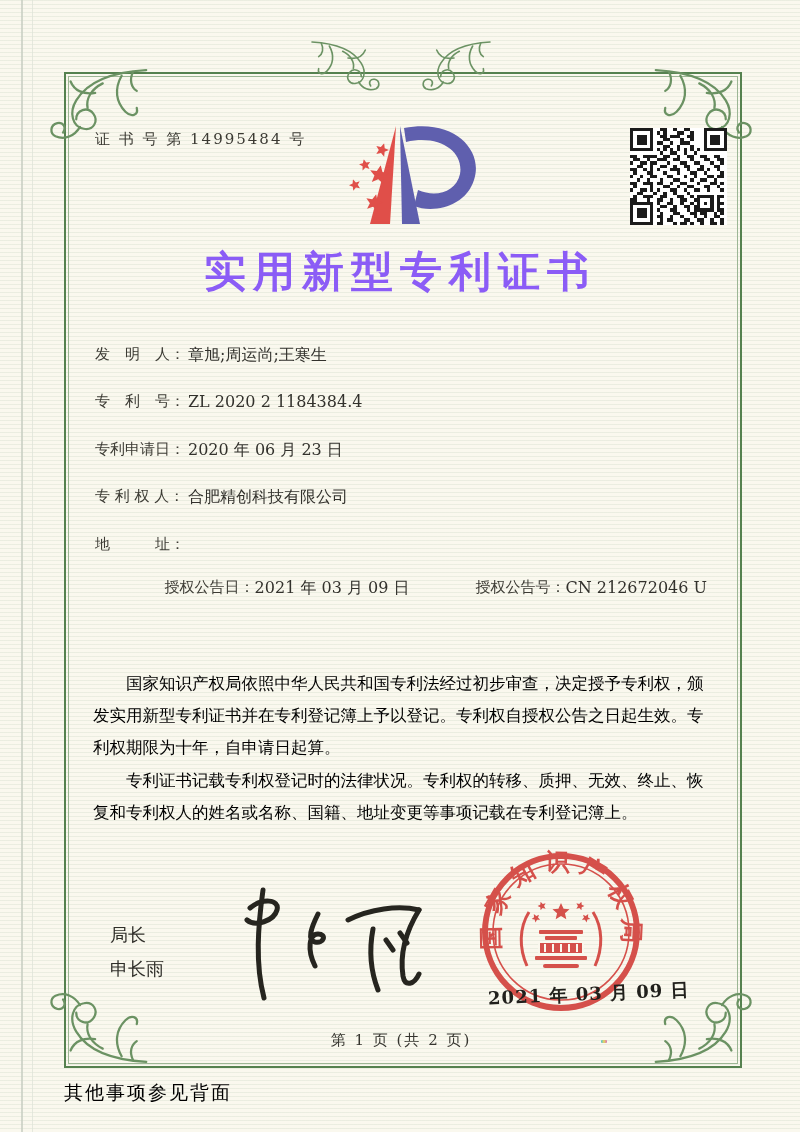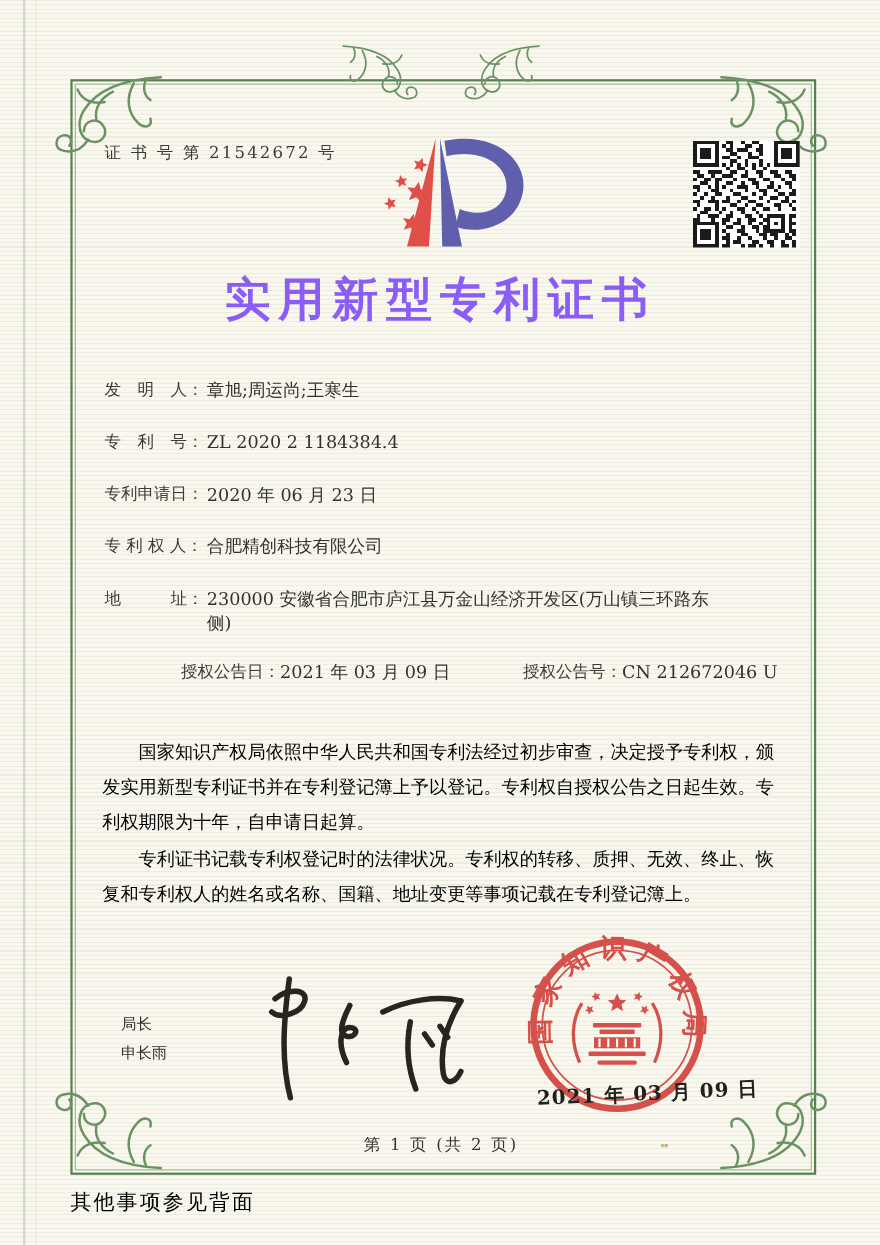--- a/index.html
+++ b/index.html
@@ -35,21 +35,21 @@
   .grant-row{display:flex;margin-bottom:0;justify-content:flex-end;}
   .grant-pair{display:flex;}
   .grant-pair.second{margin-left:66px;}
 
   .paragraphs{position:absolute;left:93px;top:668px;width:616px;
     font-size:16.5px;line-height:1.95;color:#000000;}
   .paragraphs p{margin:0;text-indent:2em;}
 
   .signer{position:absolute;left:110px;top:918px;
     font-family:"DejaVu Sans","Liberation Sans",sans-serif;
-    font-size:14px;color:#2f2e29;line-height:1.9;}
+    font-size:18px;color:#2f2e29;line-height:1.9;}
   .signature{position:absolute;left:222px;top:884px;}
 
   .seal{position:absolute;left:473px;top:844px;opacity:.9;}
   .seal-date{position:absolute;left:488px;top:982px;font-size:18px;font-weight:bold;
     letter-spacing:1px;color:#21201c;transform:rotate(-2.5deg);}
 
   .page-number{position:absolute;left:64px;width:674px;top:1031px;text-align:center;
     font-size:15px;letter-spacing:2px;color:#35342e;}
   .back-note{position:absolute;left:64px;width:674px;top:1080px;text-align:left;
     font-size:19px;letter-spacing:2px;color:#000000;}
@@ -91,21 +91,21 @@
 <svg class="flourish" style="left:652px;top:64px;transform:scale(-1,-1);" width="104" height="86">
     <use href="#flourish"></use>
   </svg>
 <svg class="flourish" style="left:290px;top:38px;transform:scale(-1,-1);" width="112" height="60">
     <use href="#flourish"></use>
   </svg>
 <svg class="flourish" style="left:400px;top:38px;transform:scaleY(-1);" width="112" height="60">
     <use href="#flourish"></use>
   </svg>
 
-<div class="cert-no">证 书 号 第 21542672 号</div>
+<div class="cert-no">证 书 号 第 14995484 号</div>
 
 <svg class="logo" width="150" height="120" viewBox="0 0 150 120">
   <g fill="#e04f49">
     <polygon points="64,14 58,112 38,112"></polygon>
     <use href="#star5" x="-7" y="-7" width="14" height="14" transform="translate(50,38) rotate(18)"></use>
     <use href="#star5" x="-6" y="-6" width="12" height="12" transform="translate(33,53) rotate(-12)"></use>
     <use href="#star5" x="-10" y="-10" width="20" height="20" transform="translate(47,63) rotate(10)"></use>
     <use href="#star5" x="-6" y="-6" width="12" height="12" transform="translate(23,73) rotate(-20)"></use>
     <use href="#star5" x="-9" y="-9" width="18" height="18" transform="translate(42,91) rotate(14)"></use>
   </g>
@@ -172,21 +172,20 @@
   <div class="field-row">
     <span class="field-label">专利申请日：</span>
     <span class="field-value">2020 年 06 月 23 日</span>
   </div>
   <div class="field-row">
     <span class="field-label">专 利 权 人：</span>
     <span class="field-value">合肥精创科技有限公司</span>
   </div>
   <div class="field-row" style="margin-bottom:22px;">
     <span class="field-label">地　　　址：</span>
-    <span class="field-value" style="max-width:470px;">230000 安徽省合肥市庐江县万金山经济开发区(万山镇三环路东侧)</span>
   </div>
   <div class="grant-row">
     <span class="grant-pair">
       <span class="field-label" style="flex:none;">授权公告日：</span>
       <span class="field-value" style="flex:none;">2021 年 03 月 09 日</span>
     </span>
     <span class="grant-pair second">
       <span class="field-label" style="flex:none;">授权公告号：</span>
       <span class="field-value" style="flex:none;">CN 212672046 U</span>
     </span>

